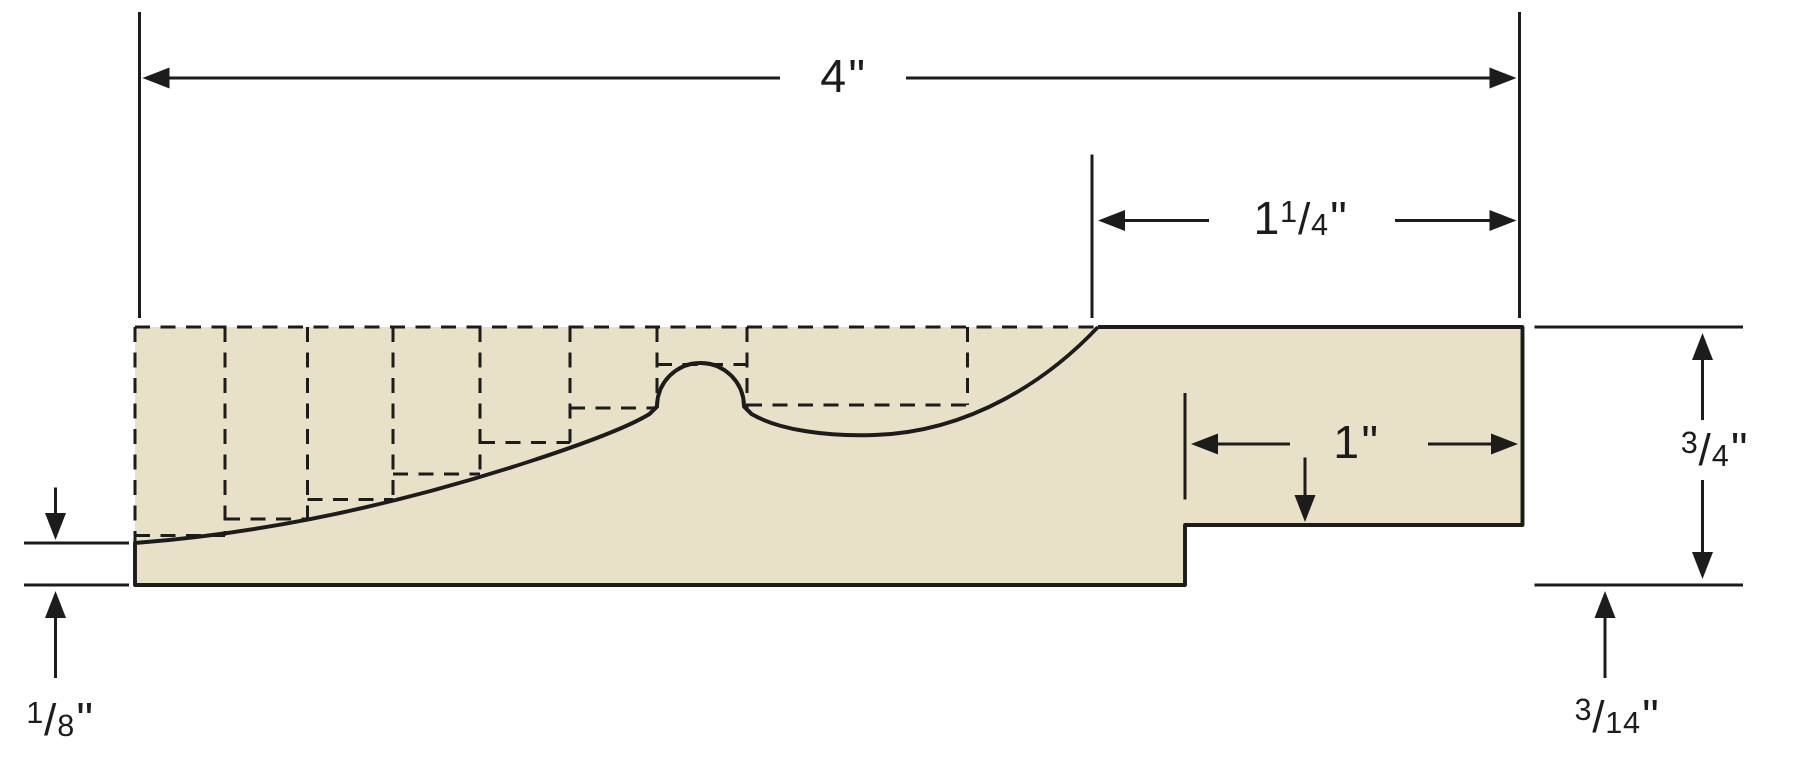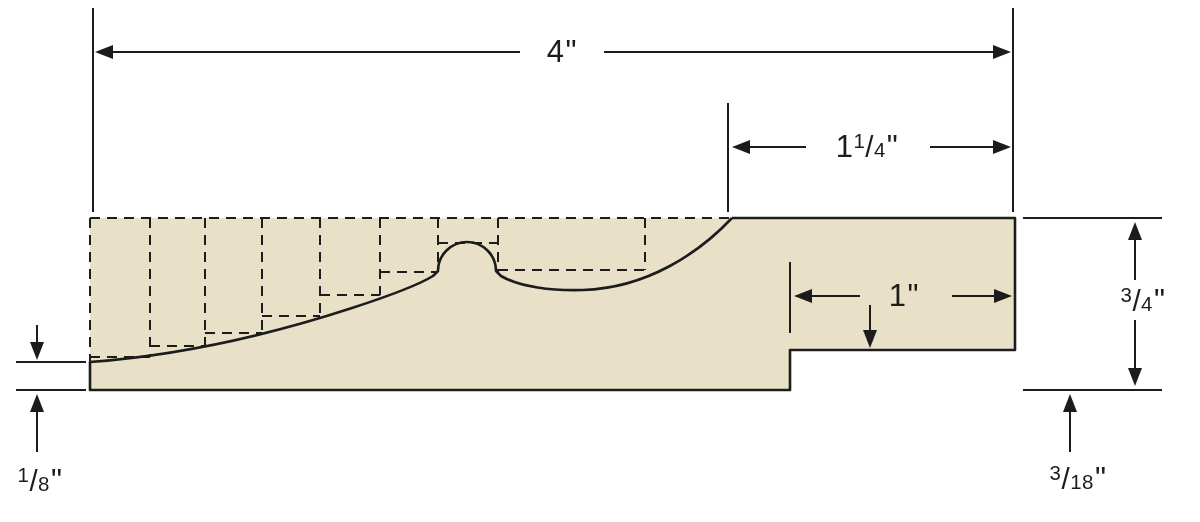--- a/index.html
+++ b/index.html
@@ -106,16 +106,16 @@
 
   <div class="dim-label" style="left:1143px;top:300px">
     <span class="whole"></span><span class="fr-num">3</span><span class="fr-slash">/</span><span class="fr-den">4</span><span class="unit">"</span>
   </div>
 
   <div class="dim-label" style="left:40px;top:480px">
     <span class="whole"></span><span class="fr-num">1</span><span class="fr-slash">/</span><span class="fr-den">8</span><span class="unit">"</span>
   </div>
 
   <div class="dim-label" style="left:1078px;top:478px">
-    <span class="whole"></span><span class="fr-num">3</span><span class="fr-slash">/</span><span class="fr-den">18</span><span class="unit">"</span>
+    <span class="whole"></span><span class="fr-num">3</span><span class="fr-slash">/</span><span class="fr-den">14</span><span class="unit">"</span>
   </div>
 
 </div>
 
 </body></html>

